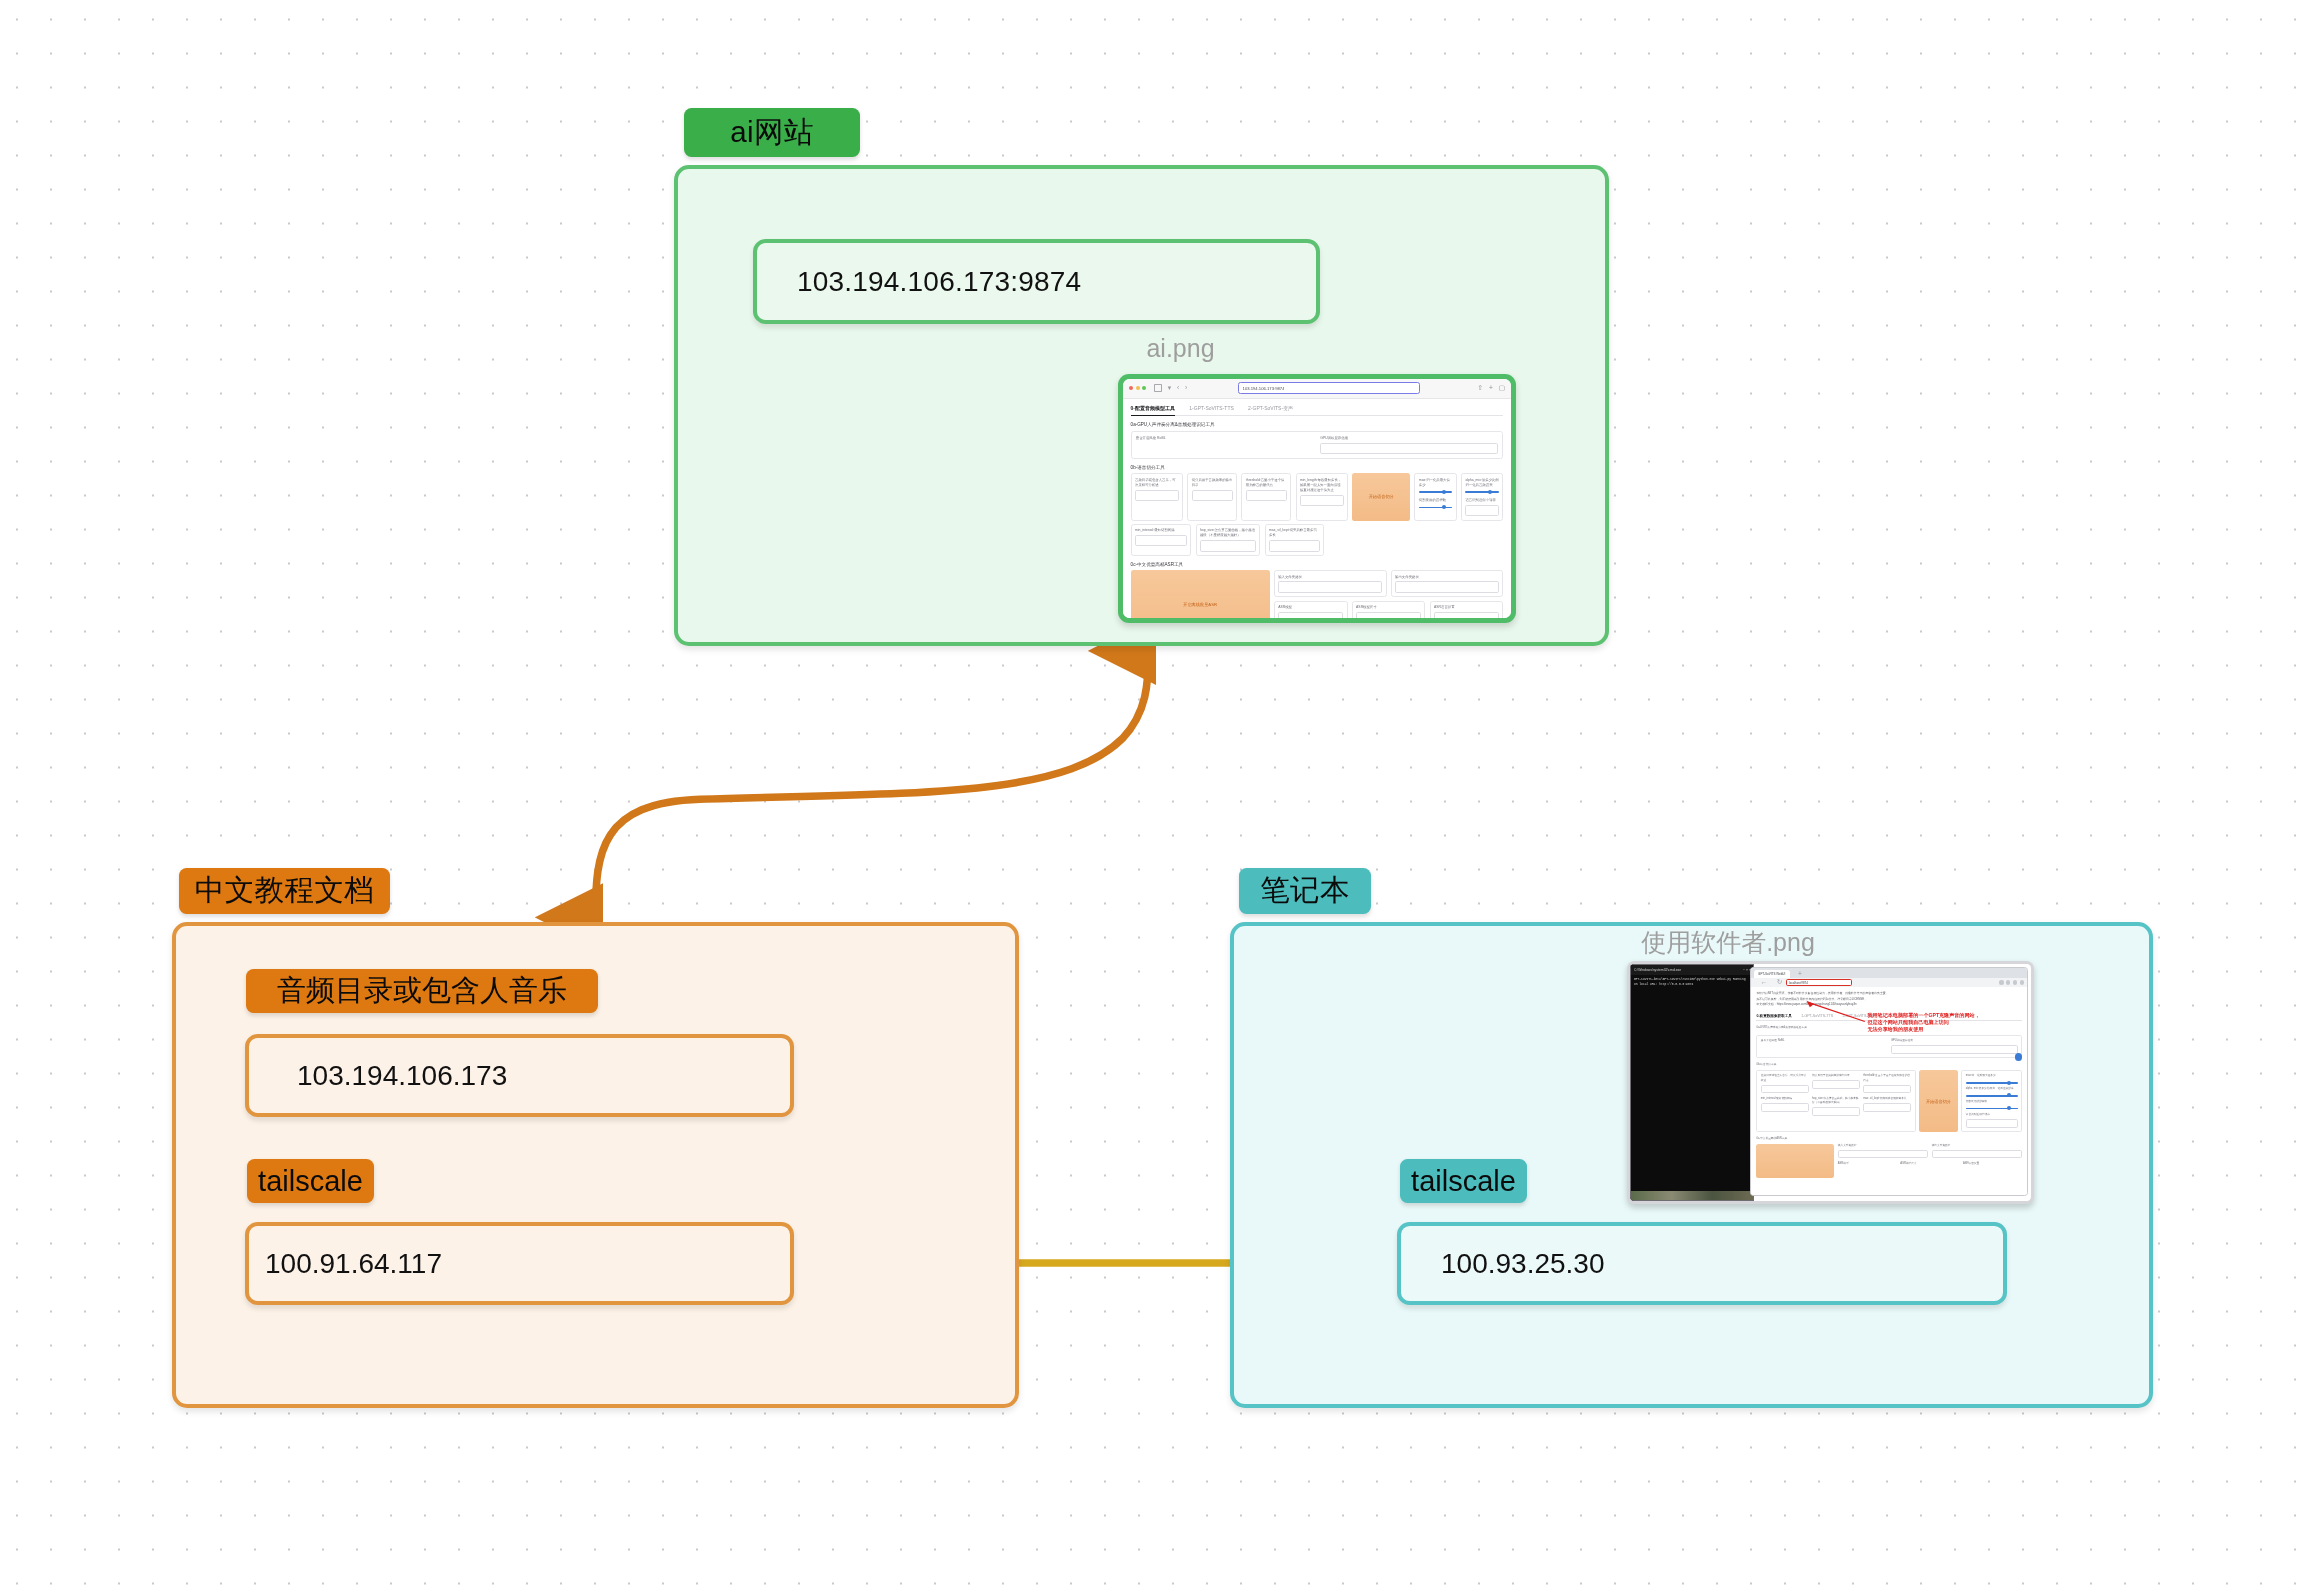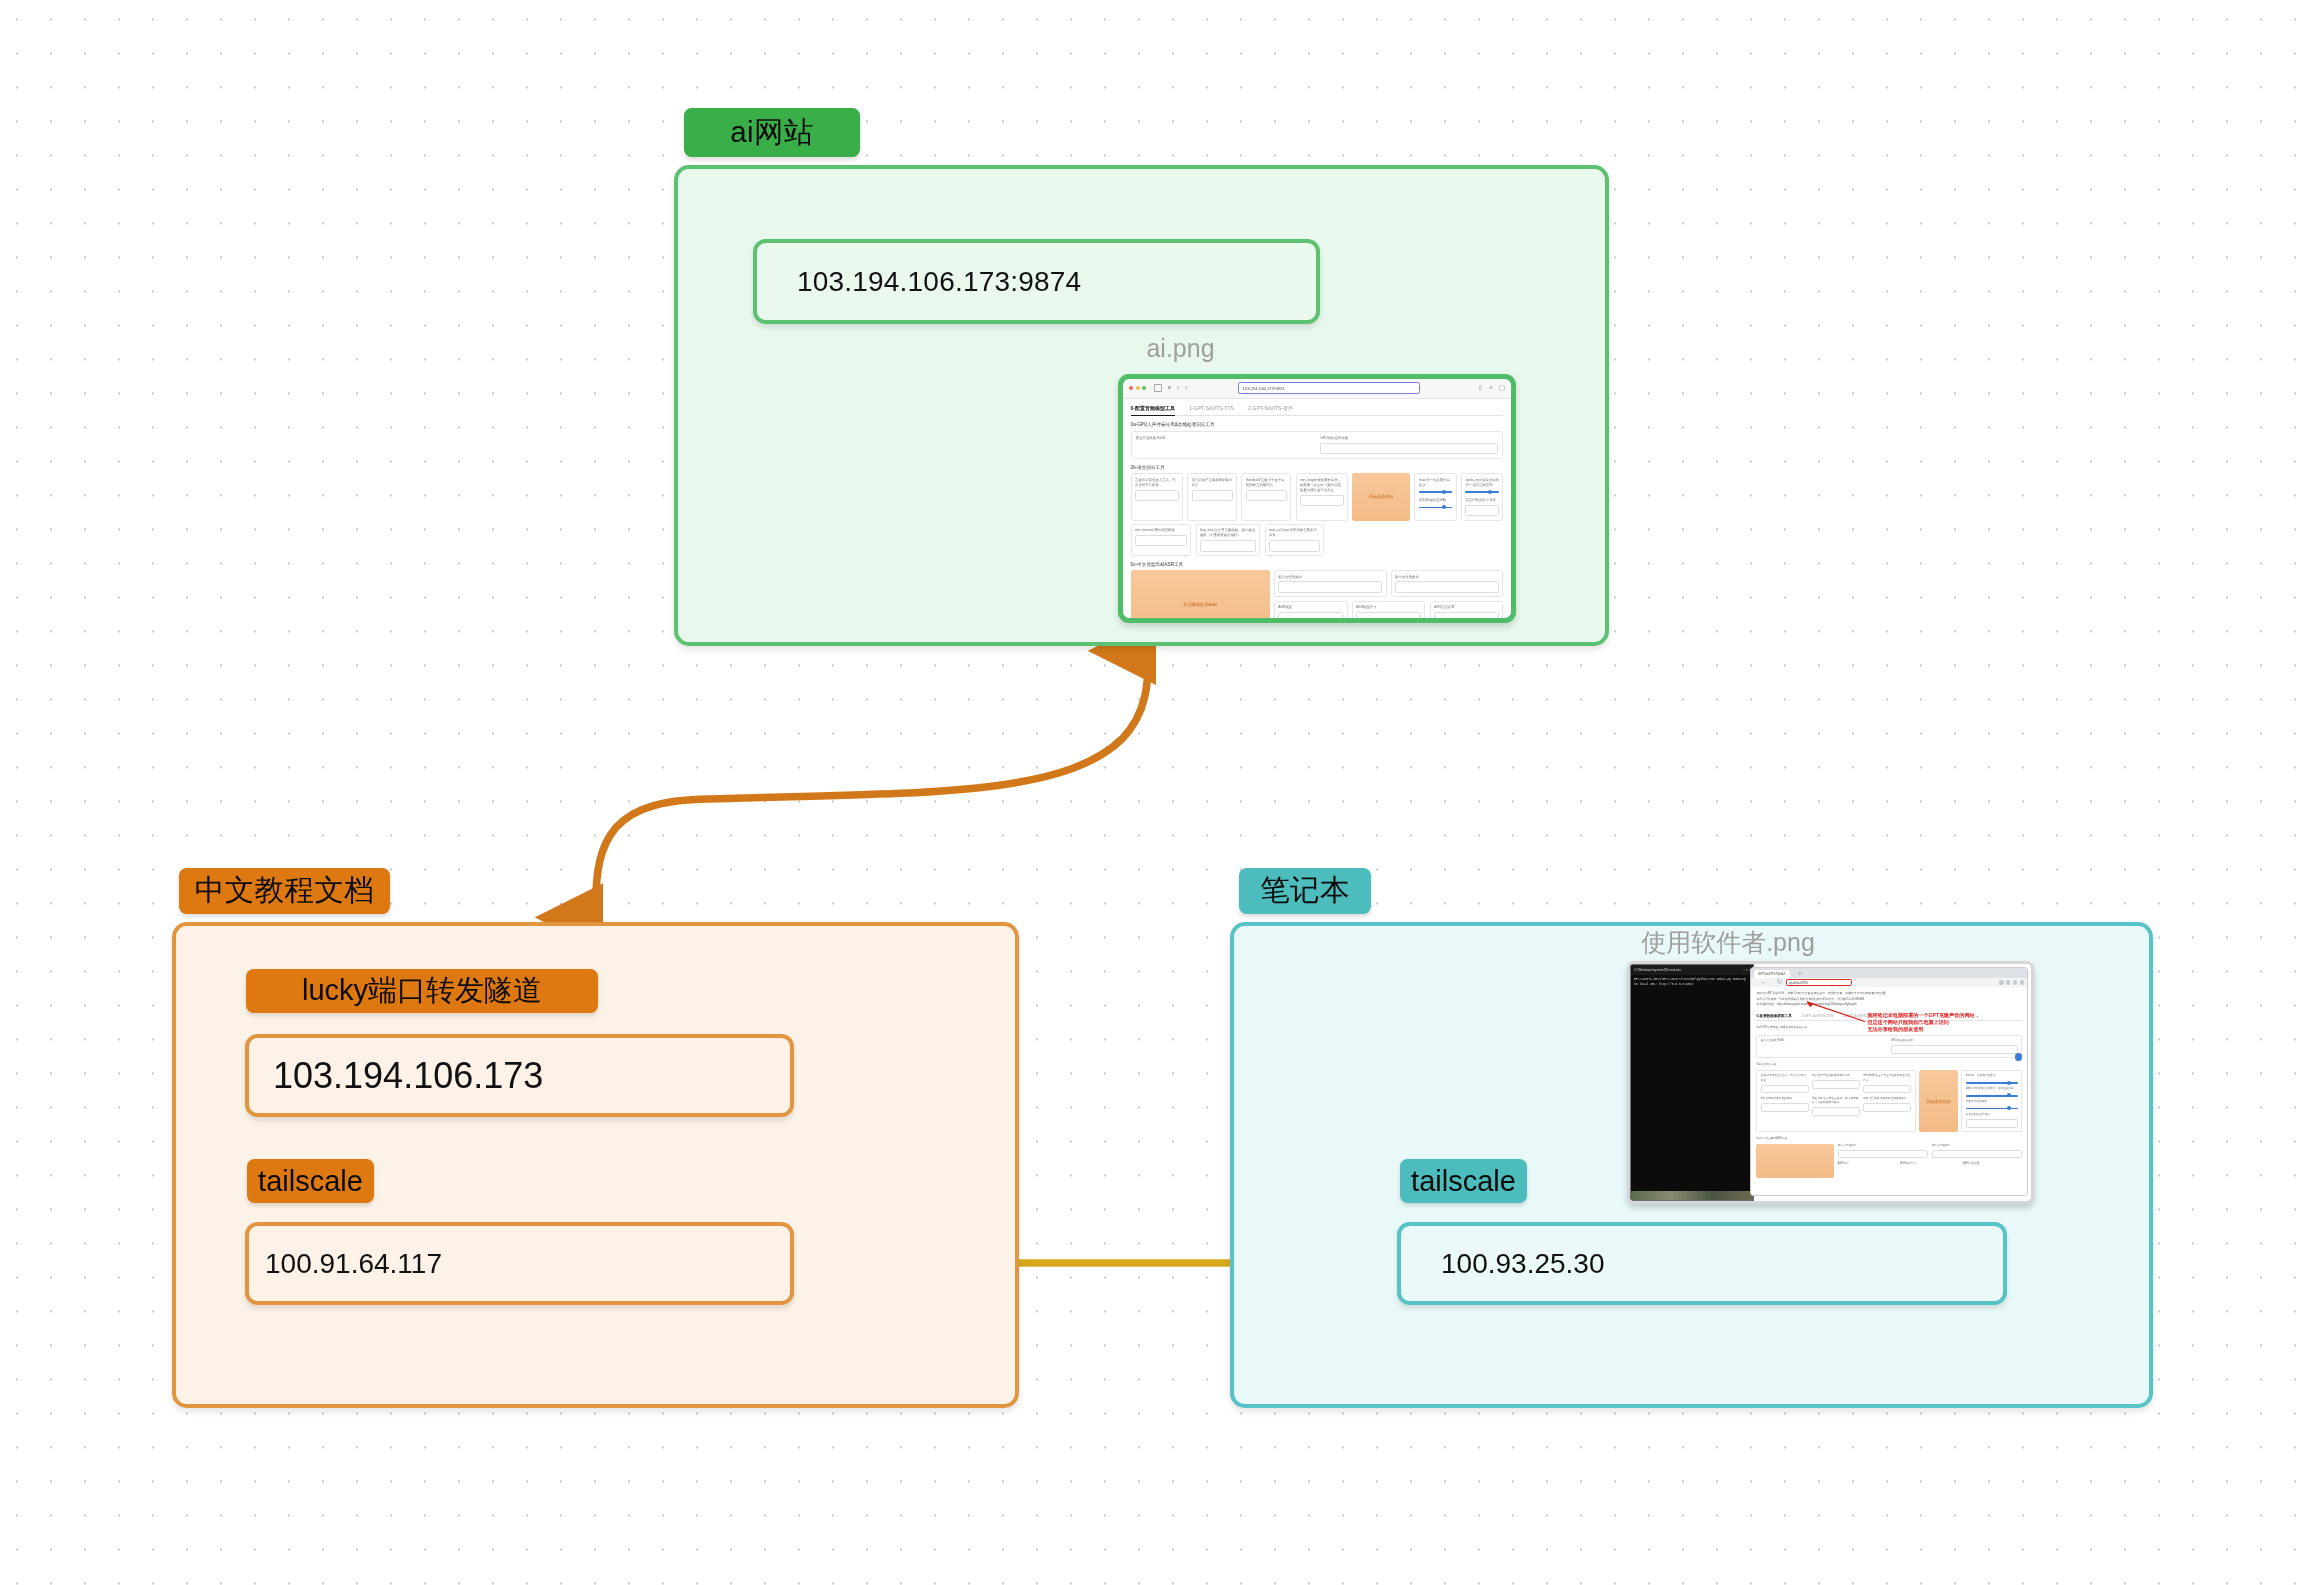--- a/index.html
+++ b/index.html
@@ -99,22 +99,22 @@
     position: absolute;
     left: 245px; top: 1034px; width: 549px; height: 83px;
     box-sizing: border-box;
     background: #fcf2e8;
     border: 4.2px solid #e2953f;
     border-radius: 12.6px;
     box-shadow: 0 3.4px 5px rgba(0,0,0,0.10);
     display: flex; align-items: center;
   }
   #lucky-ip-text {
-    margin-left: 24px;
-    font-size: 36px;
+    margin-left: 48px;
+    font-size: 28px;
     color: #111111;
   }
   #hk-tailscale-label {
     position: absolute;
     left: 247px; top: 1159px; width: 127px; height: 44px;
     background: #de7912;
     border-radius: 7.6px;
     color: #0b0b0b;
     font-size: 29px;
     display: flex; align-items: center; justify-content: center;
@@ -462,21 +462,21 @@
 
         </div>
       </div>
     </div>
   </div>
 </div>
 
 <div class="group" id="hk-server-group"></div>
 <div class="group-label" id="hk-server-label">中文教程文档</div>
 
-<div id="lucky-label">lucky端口转发隧道</div>
+<div id="lucky-label">音频目录或包含人音乐</div>
 <div id="lucky-ip-box">
   <span id="lucky-ip-text">103.194.106.173</span>
 </div>
 
 <div id="hk-tailscale-label">tailscale</div>
 <div id="hk-tailscale-ip-box">
   <span id="hk-tailscale-ip-text">100.91.64.117</span>
 </div>
 
 <div class="group" id="laptop-group"></div>

